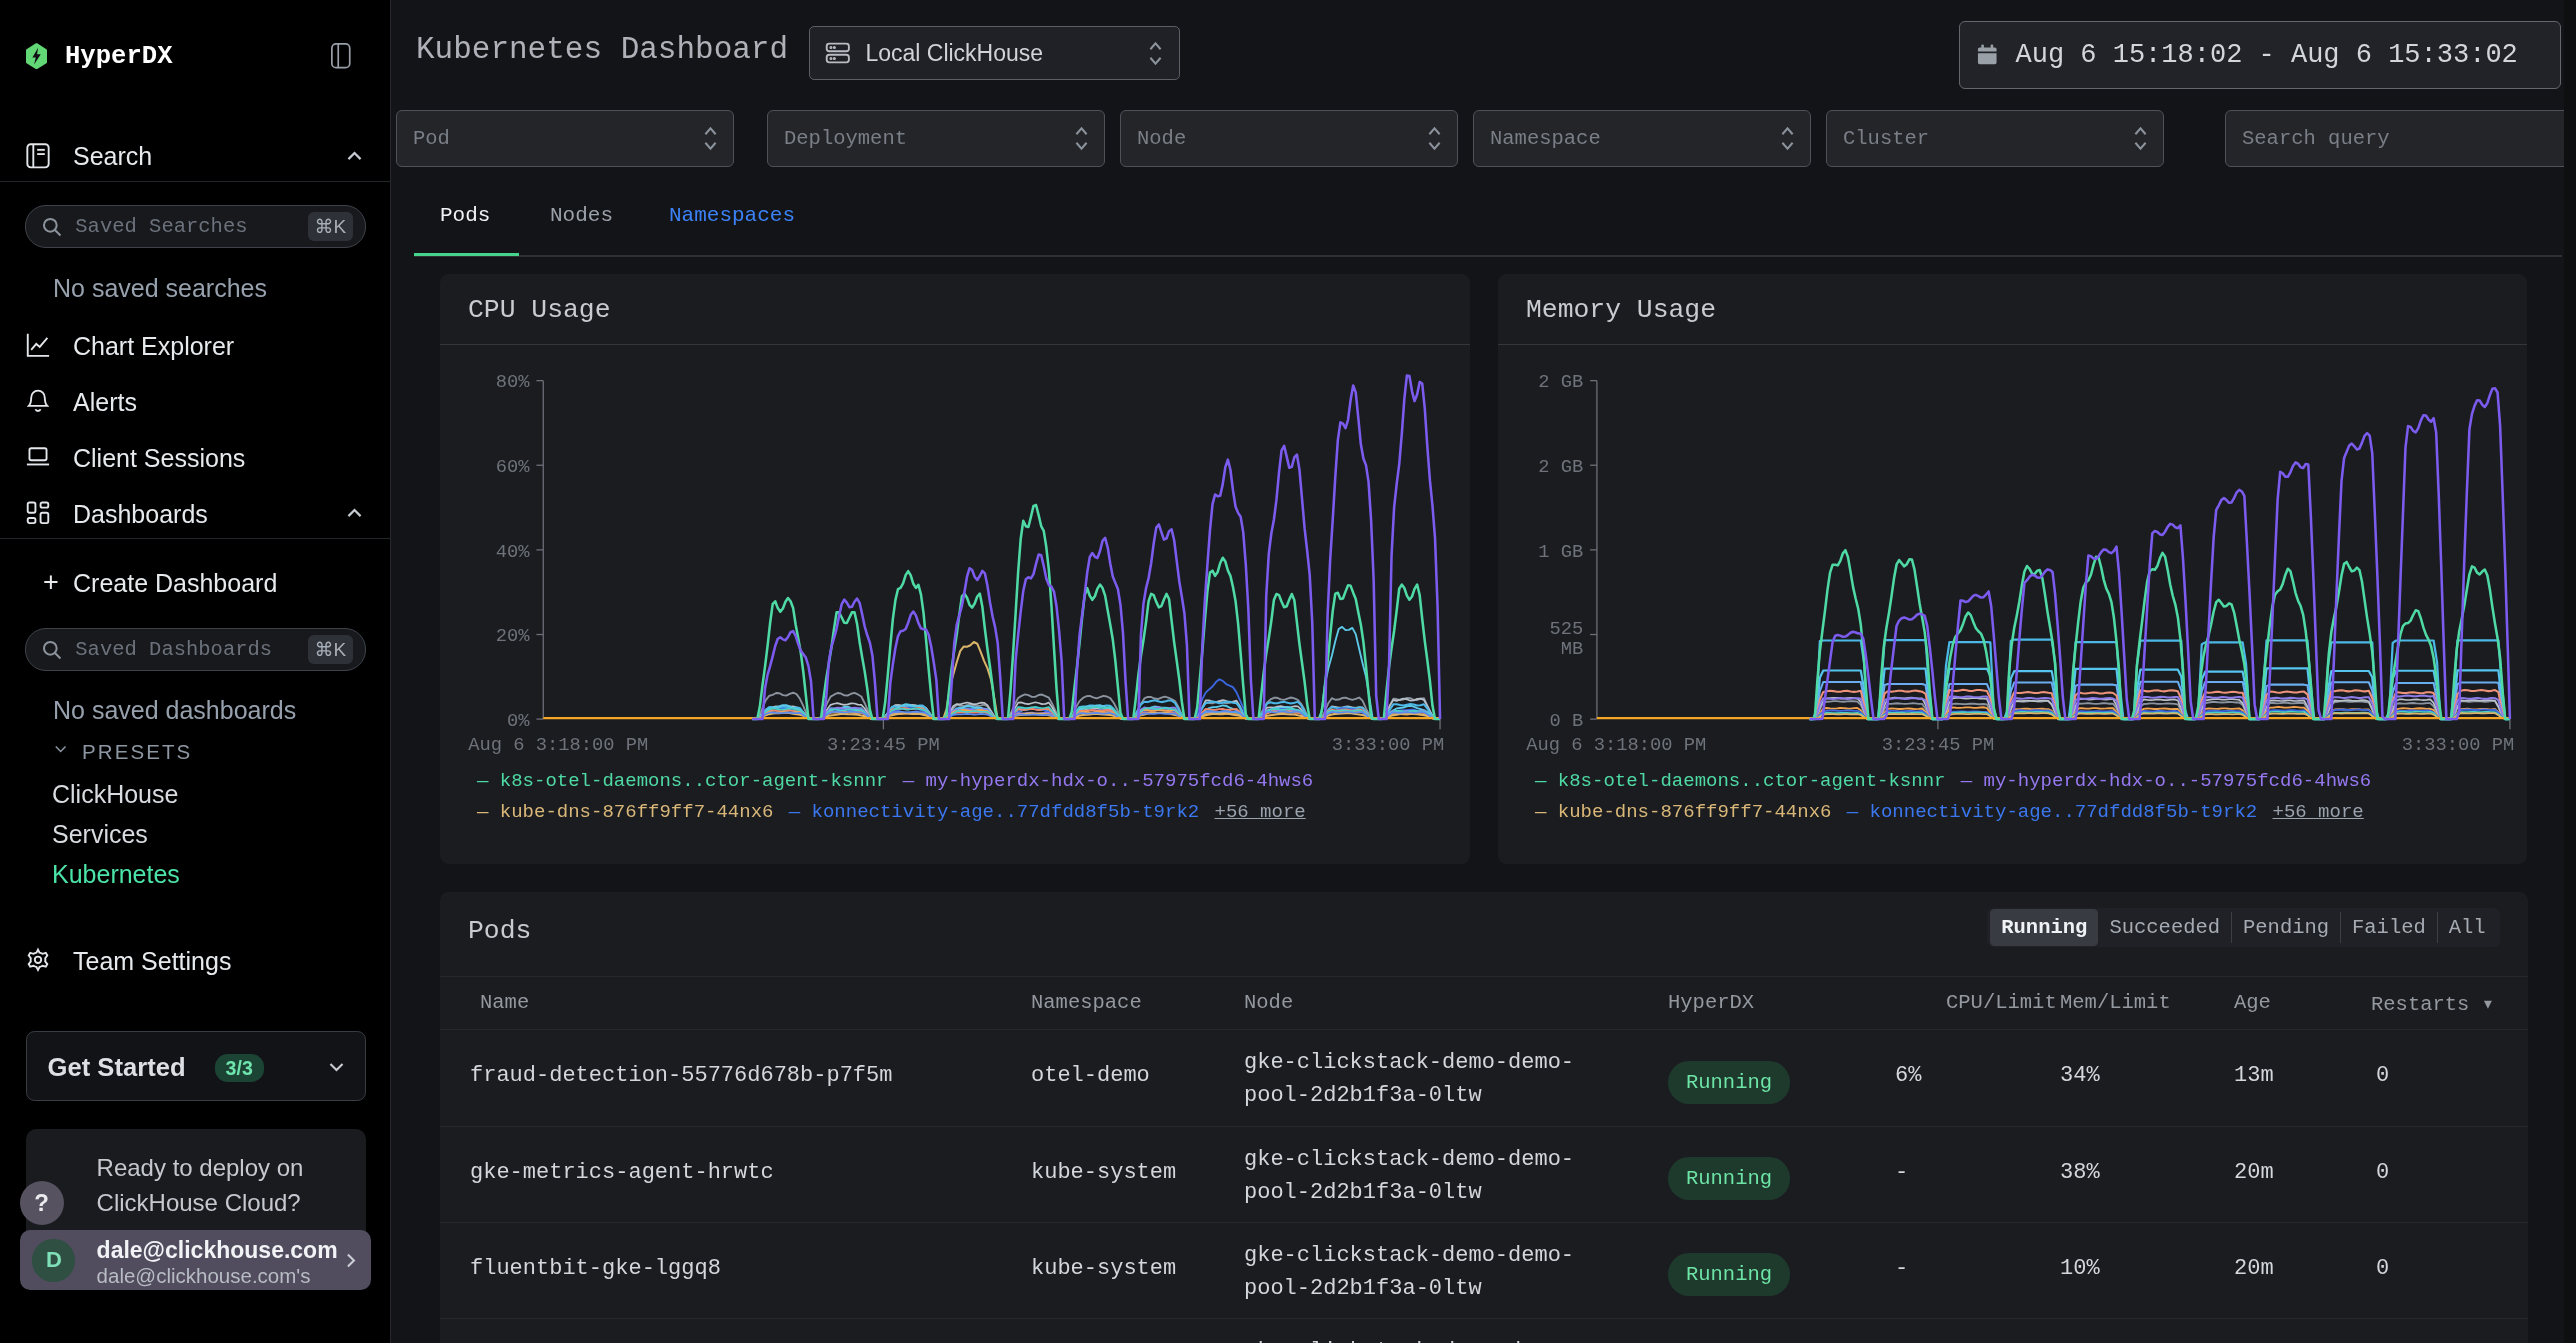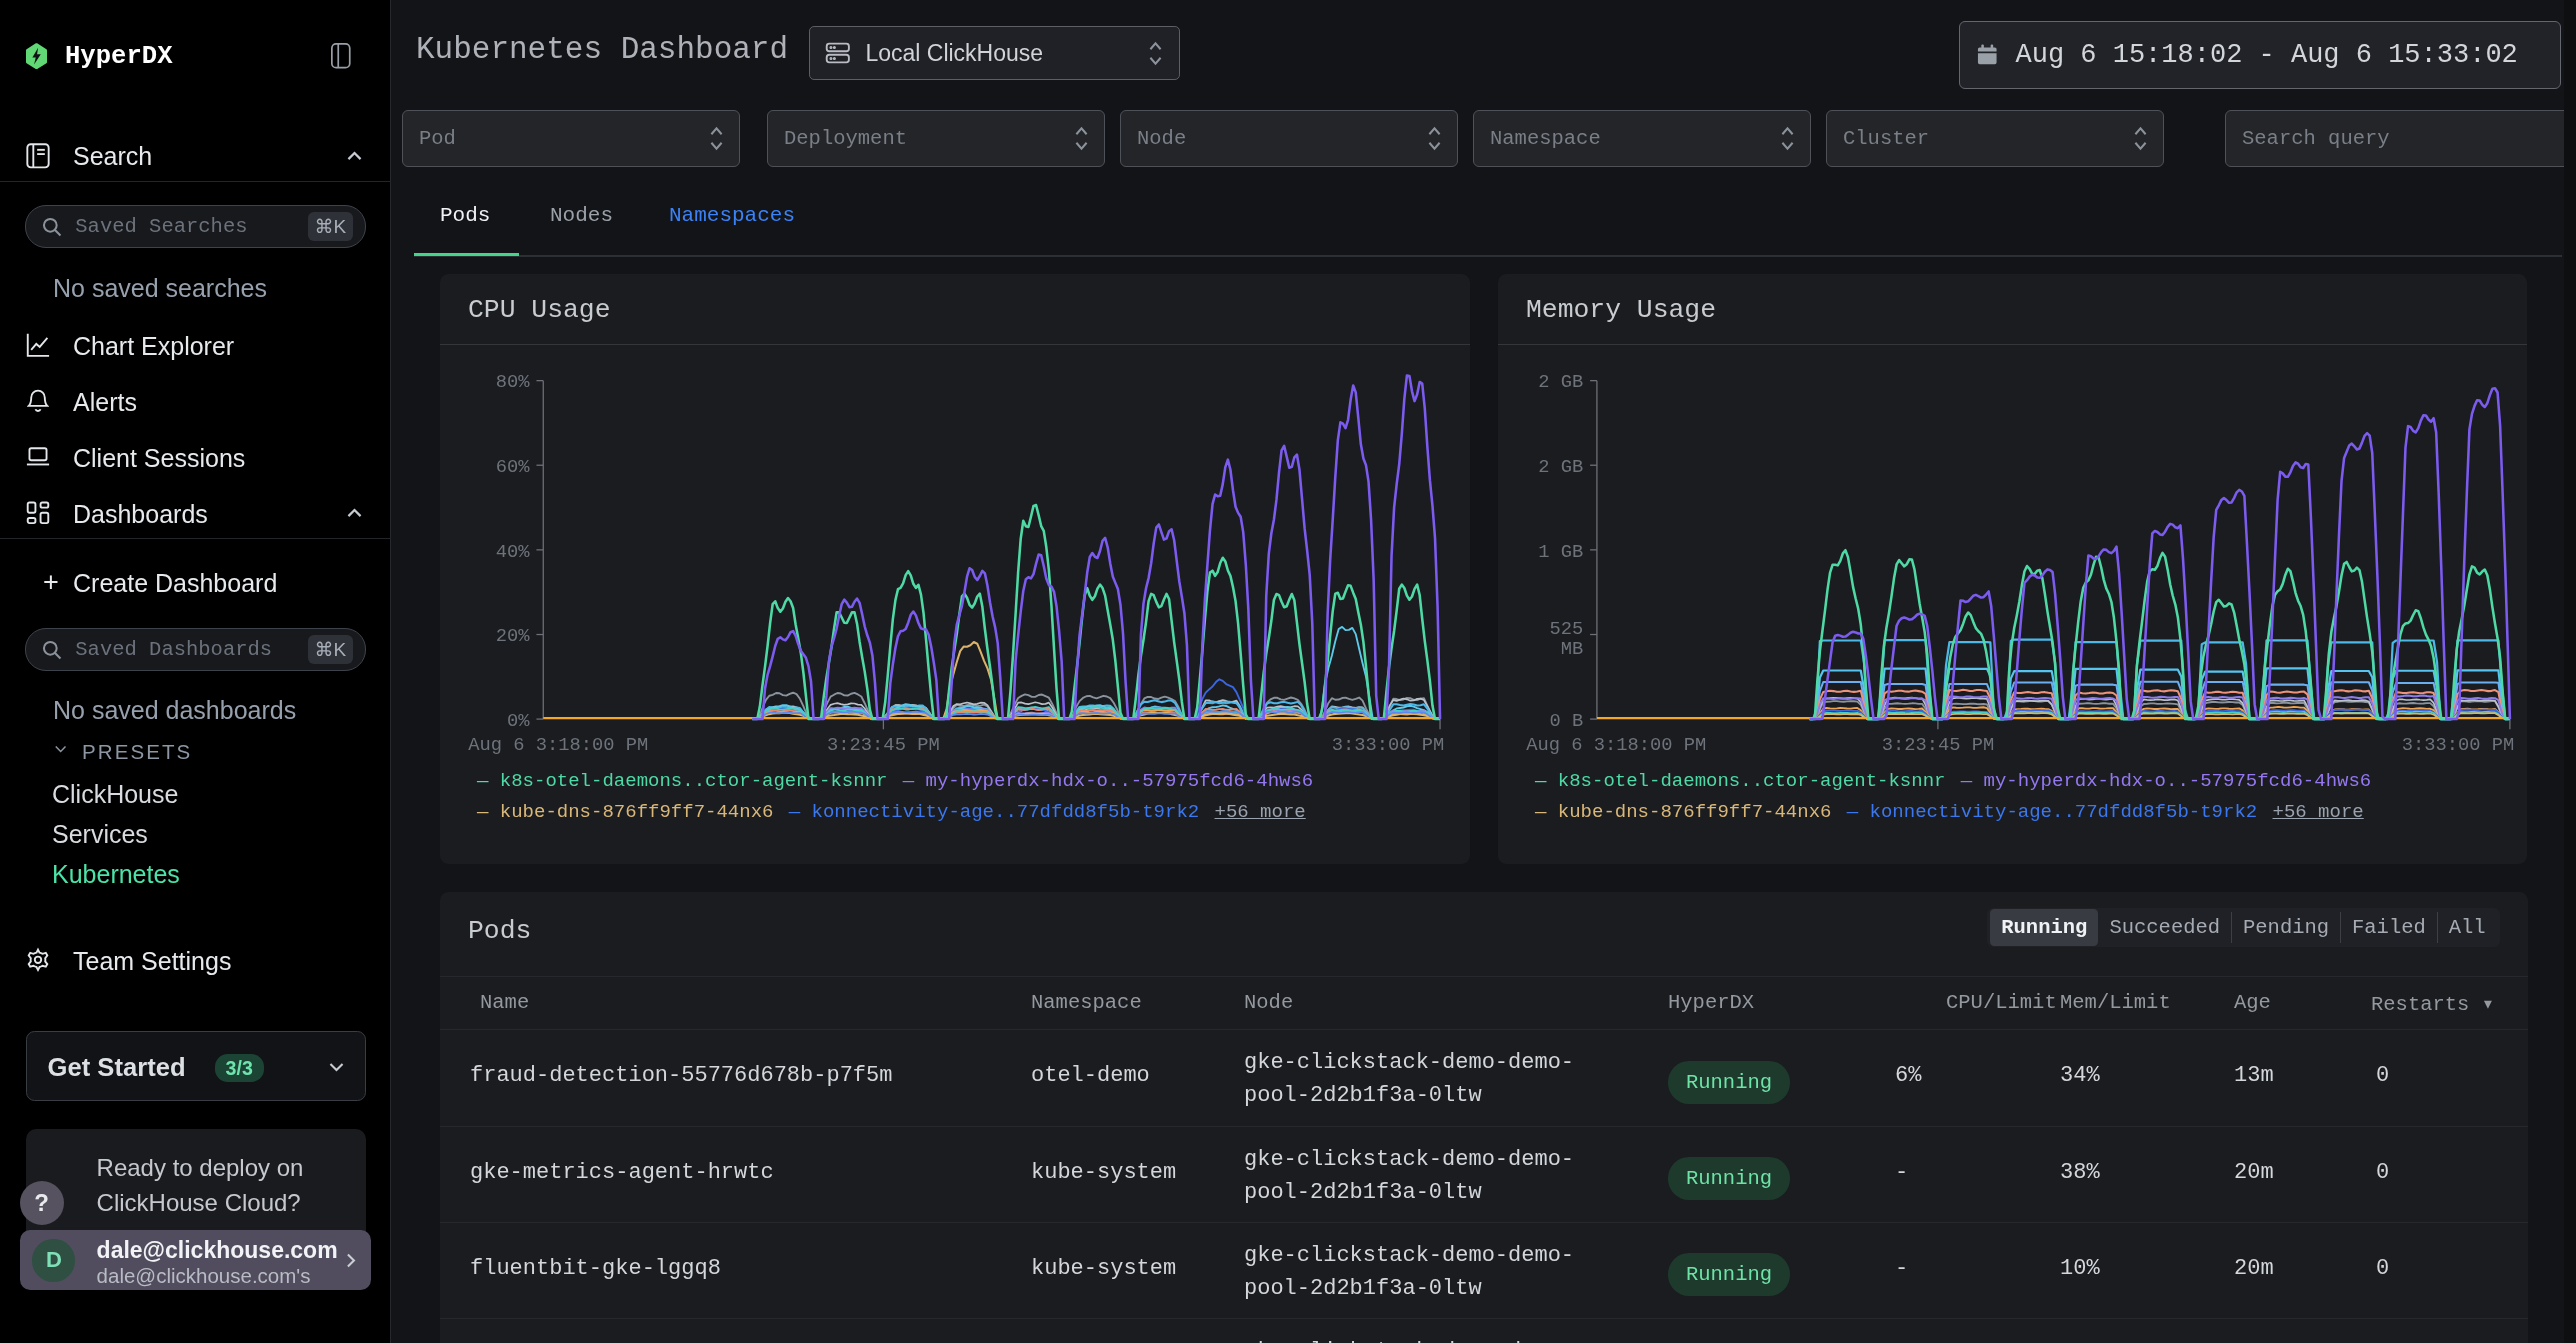--- a/index.html
+++ b/index.html
@@ -177,21 +177,21 @@
   </div>
   <div class="abs" style="left:1568px; top:20.5px; width:602px; height:68px; border:0.9px solid #63666D; border-radius:6px; background:#212329; display:flex; align-items:center; padding:0 17px; white-space:nowrap;">
     <svg width="20.5" height="22" viewBox="0 0 24 26" fill="#9AA0A8">
         <path d="M3 4 h18 a2 2 0 0 1 2 2 v16 a2 2 0 0 1-2 2 H3 a2 2 0 0 1-2-2 V6 a2 2 0 0 1 2-2 Z M1 9 h22 v2 H1 Z" fill-rule="evenodd"></path>
         <rect x="5" y="0.5" width="3" height="5" rx="1.2"></rect>
         <rect x="16" y="0.5" width="3" height="5" rx="1.2"></rect>
       </svg>
     <span class="mono" style="font-size:27px; color:#D2D5D9; margin-left:18px;">Aug 6 15:18:02 - Aug 6 15:33:02</span>
   </div>
 
-  <div class="select" style="left:11px; width:338px;">
+  <div class="select" style="left:5px; width:338px;">
       <span class="ph">Pod</span>
       <svg width="17" height="29" viewBox="0 0 20 34" fill="none" stroke="#8B929B" stroke-width="2.4">
         <path d="M4 12 L10 5 L16 12"></path>
         <path d="M4 22 L10 29 L16 22"></path>
       </svg>
     </div>
   <div class="select" style="left:376px; width:338px;">
       <span class="ph">Deployment</span>
       <svg width="17" height="29" viewBox="0 0 20 34" fill="none" stroke="#8B929B" stroke-width="2.4">
         <path d="M4 12 L10 5 L16 12"></path>

